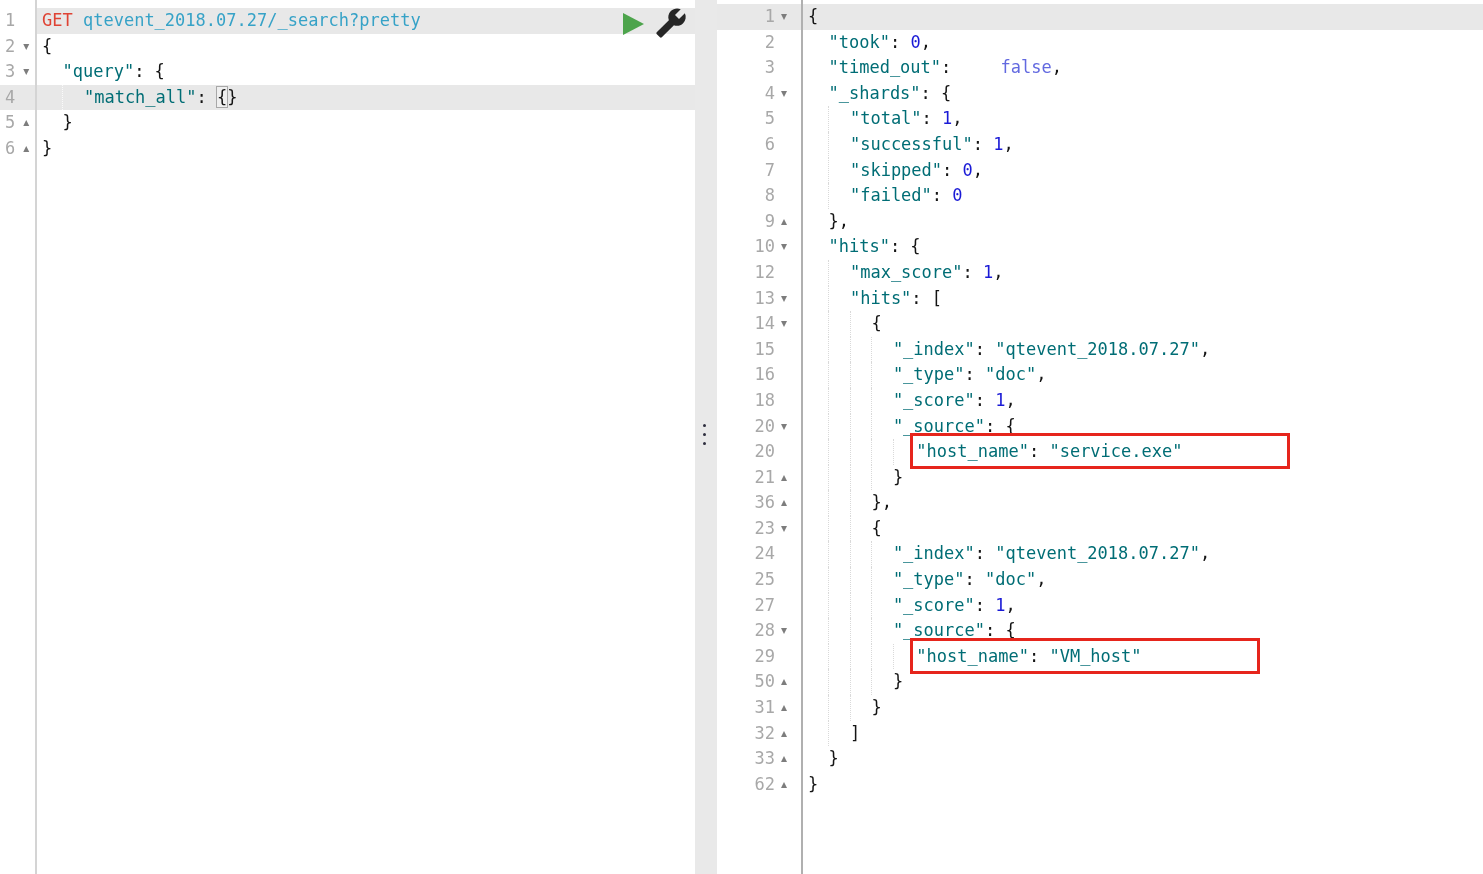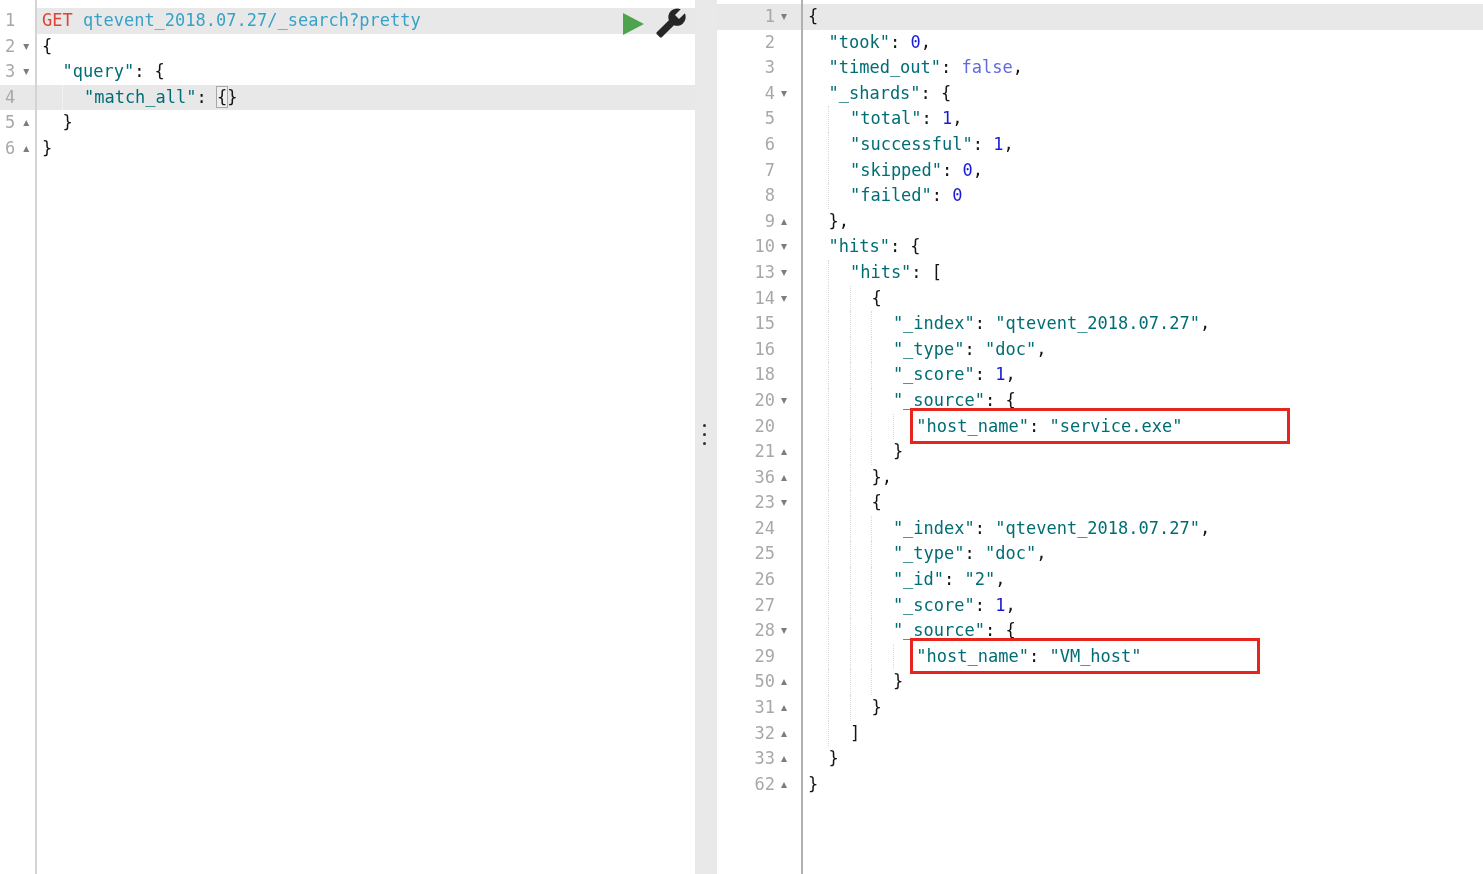--- a/index.html
+++ b/index.html
@@ -35,21 +35,21 @@
   .code{flex:1;padding-left:5px;position:relative;}
   .row.hl-line .gut,.row.hl-line .code{background:var(--hl);}
   .row.hl-req .code{background:var(--hl);}
   .ind{display:inline-block;width:2ch;height:25.6px;vertical-align:top;border-left:1px dotted var(--guide);}
   .ind.g0{border-left:none;}
   .row.hl-line .ind,.row.hl-req .ind{border-left-color:#fafafa;}
   .tk-m{color:var(--c-method);}
   .tk-u{color:var(--c-url);}
   .tk-k{color:var(--c-key);}
   .tk-n{color:var(--c-num);}
-  .tk-b{color:var(--c-bool);}
+  .tk-b{color:var(--c-bool);margin-left:39px;}
   .tk-p{color:var(--c-punct);}
   .tk-x{color:var(--c-punct);outline:1px solid #a8a8a8;background:#efefef;}
   .redbox{border:3px solid var(--c-red);padding:5px 105px 5px 3px;margin-left:-4px;}
   #controls{position:absolute;top:0;left:0;width:695px;height:26px;z-index:5;}
   #play-btn{position:absolute;left:623px;top:13px;width:0;height:0;cursor:pointer;
     border-left:21px solid #4da44c;border-top:11.5px solid transparent;border-bottom:11.5px solid transparent;}
   #wrench-btn{position:absolute;left:655px;top:7px;width:32px;height:32px;cursor:pointer;}
   #wrench-btn svg{width:32px;height:32px;transform:scaleX(-1);}
 </style>
 </head>
@@ -89,33 +89,33 @@
       <div class="row hl-line"><div class="gut"><span class="num">1</span><span class="fold">▾</span></div><div class="code"><span class="tk-p">{</span></div></div>
       <div class="row"><div class="gut"><span class="num">2</span><span class="fold"></span></div><div class="code"><span class="ind g0"></span><span class="tk-k">"took"</span><span class="tk-p">: </span><span class="tk-n">0</span><span class="tk-p">,</span></div></div>
       <div class="row"><div class="gut"><span class="num">3</span><span class="fold"></span></div><div class="code"><span class="ind g0"></span><span class="tk-k">"timed_out"</span><span class="tk-p">: </span><span class="tk-b">false</span><span class="tk-p">,</span></div></div>
       <div class="row"><div class="gut"><span class="num">4</span><span class="fold">▾</span></div><div class="code"><span class="ind g0"></span><span class="tk-k">"_shards"</span><span class="tk-p">: {</span></div></div>
       <div class="row"><div class="gut"><span class="num">5</span><span class="fold"></span></div><div class="code"><span class="ind g0"></span><span class="ind"></span><span class="tk-k">"total"</span><span class="tk-p">: </span><span class="tk-n">1</span><span class="tk-p">,</span></div></div>
       <div class="row"><div class="gut"><span class="num">6</span><span class="fold"></span></div><div class="code"><span class="ind g0"></span><span class="ind"></span><span class="tk-k">"successful"</span><span class="tk-p">: </span><span class="tk-n">1</span><span class="tk-p">,</span></div></div>
       <div class="row"><div class="gut"><span class="num">7</span><span class="fold"></span></div><div class="code"><span class="ind g0"></span><span class="ind"></span><span class="tk-k">"skipped"</span><span class="tk-p">: </span><span class="tk-n">0</span><span class="tk-p">,</span></div></div>
       <div class="row"><div class="gut"><span class="num">8</span><span class="fold"></span></div><div class="code"><span class="ind g0"></span><span class="ind"></span><span class="tk-k">"failed"</span><span class="tk-p">: </span><span class="tk-n">0</span></div></div>
       <div class="row"><div class="gut"><span class="num">9</span><span class="fold">▴</span></div><div class="code"><span class="ind g0"></span><span class="tk-p">},</span></div></div>
       <div class="row"><div class="gut"><span class="num">10</span><span class="fold">▾</span></div><div class="code"><span class="ind g0"></span><span class="tk-k">"hits"</span><span class="tk-p">: {</span></div></div>
+      <div class="row"><div class="gut"><span class="num">12</span><span class="fold"></span></div><div class="code"><span class="ind g0"></span><span class="ind"></span><span class="tk-k">"max_score"</span><span class="tk-p">: </span><span class="tk-n">1</span><span class="tk-p">,</span></div></div>
       <div class="row"><div class="gut"><span class="num">13</span><span class="fold">▾</span></div><div class="code"><span class="ind g0"></span><span class="ind"></span><span class="tk-k">"hits"</span><span class="tk-p">: [</span></div></div>
       <div class="row"><div class="gut"><span class="num">14</span><span class="fold">▾</span></div><div class="code"><span class="ind g0"></span><span class="ind"></span><span class="ind"></span><span class="tk-p">{</span></div></div>
       <div class="row"><div class="gut"><span class="num">15</span><span class="fold"></span></div><div class="code"><span class="ind g0"></span><span class="ind"></span><span class="ind"></span><span class="ind"></span><span class="tk-k">"_index"</span><span class="tk-p">: </span><span class="tk-k">"qtevent_2018.07.27"</span><span class="tk-p">,</span></div></div>
       <div class="row"><div class="gut"><span class="num">16</span><span class="fold"></span></div><div class="code"><span class="ind g0"></span><span class="ind"></span><span class="ind"></span><span class="ind"></span><span class="tk-k">"_type"</span><span class="tk-p">: </span><span class="tk-k">"doc"</span><span class="tk-p">,</span></div></div>
       <div class="row"><div class="gut"><span class="num">18</span><span class="fold"></span></div><div class="code"><span class="ind g0"></span><span class="ind"></span><span class="ind"></span><span class="ind"></span><span class="tk-k">"_score"</span><span class="tk-p">: </span><span class="tk-n">1</span><span class="tk-p">,</span></div></div>
       <div class="row"><div class="gut"><span class="num">20</span><span class="fold">▾</span></div><div class="code"><span class="ind g0"></span><span class="ind"></span><span class="ind"></span><span class="ind"></span><span class="tk-k">"_source"</span><span class="tk-p">: {</span></div></div>
       <div class="row"><div class="gut"><span class="num">20</span><span class="fold"></span></div><div class="code"><span class="ind g0"></span><span class="ind"></span><span class="ind"></span><span class="ind"></span><span class="ind"></span><span class="redbox" style="padding-right: 105px;"><span class="tk-k">"host_name"</span><span class="tk-p">: </span><span class="tk-k">"service.exe"</span></span></div></div>
       <div class="row"><div class="gut"><span class="num">21</span><span class="fold">▴</span></div><div class="code"><span class="ind g0"></span><span class="ind"></span><span class="ind"></span><span class="ind"></span><span class="tk-p">}</span></div></div>
       <div class="row"><div class="gut"><span class="num">36</span><span class="fold">▴</span></div><div class="code"><span class="ind g0"></span><span class="ind"></span><span class="ind"></span><span class="tk-p">},</span></div></div>
       <div class="row"><div class="gut"><span class="num">23</span><span class="fold">▾</span></div><div class="code"><span class="ind g0"></span><span class="ind"></span><span class="ind"></span><span class="tk-p">{</span></div></div>
       <div class="row"><div class="gut"><span class="num">24</span><span class="fold"></span></div><div class="code"><span class="ind g0"></span><span class="ind"></span><span class="ind"></span><span class="ind"></span><span class="tk-k">"_index"</span><span class="tk-p">: </span><span class="tk-k">"qtevent_2018.07.27"</span><span class="tk-p">,</span></div></div>
       <div class="row"><div class="gut"><span class="num">25</span><span class="fold"></span></div><div class="code"><span class="ind g0"></span><span class="ind"></span><span class="ind"></span><span class="ind"></span><span class="tk-k">"_type"</span><span class="tk-p">: </span><span class="tk-k">"doc"</span><span class="tk-p">,</span></div></div>
-      <div class="row"><div class="gut"><span class="num">26</span><span class="fold"></span></div><div class="code"><span class="ind g0"></span><span class="ind"></span><span class="ind"></span><span class="ind"></span><span class="tk-k">"_id"</span><span class="tk-p">: </span><span class="tk-k">"2"</span><span class="tk-p">,</span></div></div>
       <div class="row"><div class="gut"><span class="num">27</span><span class="fold"></span></div><div class="code"><span class="ind g0"></span><span class="ind"></span><span class="ind"></span><span class="ind"></span><span class="tk-k">"_score"</span><span class="tk-p">: </span><span class="tk-n">1</span><span class="tk-p">,</span></div></div>
       <div class="row"><div class="gut"><span class="num">28</span><span class="fold">▾</span></div><div class="code"><span class="ind g0"></span><span class="ind"></span><span class="ind"></span><span class="ind"></span><span class="tk-k">"_source"</span><span class="tk-p">: {</span></div></div>
       <div class="row"><div class="gut"><span class="num">29</span><span class="fold"></span></div><div class="code"><span class="ind g0"></span><span class="ind"></span><span class="ind"></span><span class="ind"></span><span class="ind"></span><span class="redbox" style="padding-right: 115px;"><span class="tk-k">"host_name"</span><span class="tk-p">: </span><span class="tk-k">"VM_host"</span></span></div></div>
       <div class="row"><div class="gut"><span class="num">50</span><span class="fold">▴</span></div><div class="code"><span class="ind g0"></span><span class="ind"></span><span class="ind"></span><span class="ind"></span><span class="tk-p">}</span></div></div>
       <div class="row"><div class="gut"><span class="num">31</span><span class="fold">▴</span></div><div class="code"><span class="ind g0"></span><span class="ind"></span><span class="ind"></span><span class="tk-p">}</span></div></div>
       <div class="row"><div class="gut"><span class="num">32</span><span class="fold">▴</span></div><div class="code"><span class="ind g0"></span><span class="ind"></span><span class="tk-p">]</span></div></div>
       <div class="row"><div class="gut"><span class="num">33</span><span class="fold">▴</span></div><div class="code"><span class="ind g0"></span><span class="tk-p">}</span></div></div>
       <div class="row"><div class="gut"><span class="num">62</span><span class="fold">▴</span></div><div class="code"><span class="tk-p">}</span></div></div>
     </div>
 </div>

